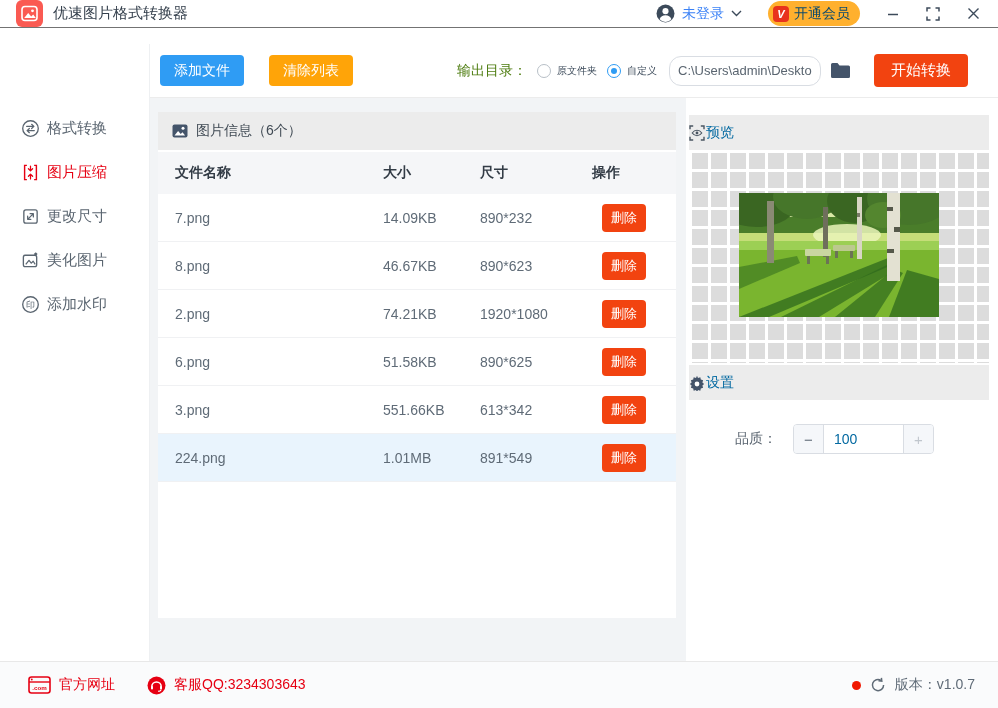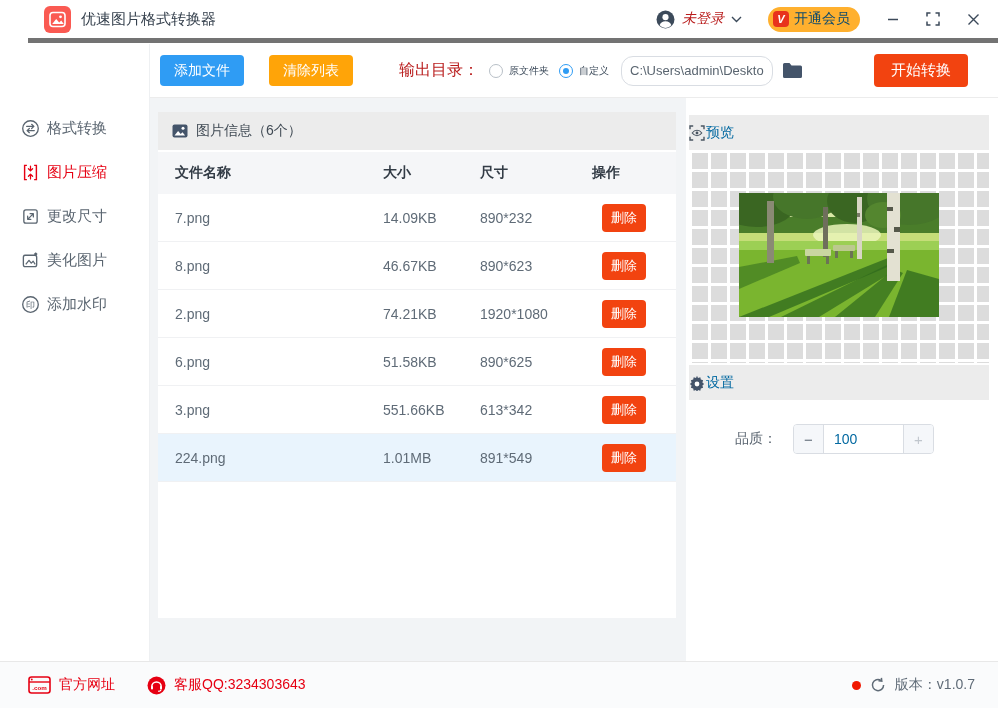--- a/index.html
+++ b/index.html
@@ -1,37 +1,37 @@
 <!DOCTYPE html>
 <html><head>
 <meta charset="utf-8">
 <style>
   * { margin:0; padding:0; box-sizing:border-box; }
   html,body { width:998px; height:708px; font-family:"Liberation Sans","DejaVu Sans",sans-serif; background:#fff; overflow:hidden; }
   .app { position:relative; width:998px; height:708px; background:#fff; }
 
   
-  .titlebar { position:absolute; top:0; left:0; right:0; height:43px; background:#fff; border-bottom:5px solid #737373; display:flex; align-items:center;margin-left:28px; }
+  .titlebar { position:absolute; top:0; left:0; right:0; height:28px; background:#fff; border-bottom:1px solid #737373; display:flex; align-items:center; }
   .logo { width:27px; height:27px; margin-left:16px; border-radius:6px; background:#fa5a52; display:flex; align-items:center; justify-content:center; }
   .app-title { margin-left:10px; font-size:15px; color:#35404d; font-weight:500; }
   .tb-right { margin-left:auto; display:flex; align-items:center; }
   .login-group { display:flex; align-items:center; gap:7px; cursor:pointer; }
-  .login-text { font-size:14px; color:#b91c1c;font-style:italic; }
+  .login-text { font-size:14px; color:#3b82f6; }
   .vip-pill { margin-left:26px; height:25px; padding:0 10px 0 5px; border-radius:13px; background:#ffb02e; display:flex; align-items:center; gap:5px; border:none; cursor:pointer; }
   .vip-badge { width:16px; height:16px; border-radius:4px; background:#e8321c; color:#fff; font-size:11px; font-weight:bold; display:flex; align-items:center; justify-content:center; font-style:italic; }
   .vip-label { font-size:14px; color:#0c4a6e; font-weight:500; }
   .winbtn { width:30px; height:30px; background:none; border:none; display:flex; align-items:center; justify-content:center; cursor:pointer; color:#3c4a5a; }
   .winbtns { display:flex; align-items:center; gap:10px; margin-left:18px; margin-right:10px; }
 
   
   .toolbar { position:absolute; left:150px; top:44px; right:0; height:54px; background:#fff; border-bottom:1px solid #ececec; display:flex; align-items:center; }
   .btn { border:none; border-radius:4px; color:#fff; font-size:14px; height:31px; padding:0 14px; cursor:pointer; font-family:inherit; }
   .btn-add { background:#2f9cf4; margin-left:10px; }
   .btn-clear { background:#ffa408; margin-left:25px; }
-  .out-label { margin-left:46px; font-size:16px; color:#b91c1c; }
+  .out-label { margin-left:104px; font-size:14px; color:#4d7c0f; }
   .radio-group { display:flex; align-items:center; gap:6px; margin-left:10px; cursor:pointer; }
   .radio { width:14px; height:14px; border-radius:50%; border:1px solid #b8bfc7; background:#fff; position:relative; }
   .radio.checked { border-color:#2f9cf4; }
   .radio.checked::after { content:""; position:absolute; left:3px; top:3px; width:6px; height:6px; border-radius:50%; background:#2f9cf4; }
   .radio-label { font-size:10px; color:#3c4a5a; }
   .path-input { margin-left:12px; width:152px; height:30px; border:1px solid #d9dde3; border-radius:12px; padding:0 8px; font-size:13px; color:#5a6570; font-family:inherit; }
   .folder-btn { background:none; border:none; margin-left:9px; cursor:pointer; display:flex; align-items:center; }
   .btn-start { background:#f24310; height:33px; font-size:15px; padding:0 17px; margin-left:auto; margin-right:30px; }
 
   

